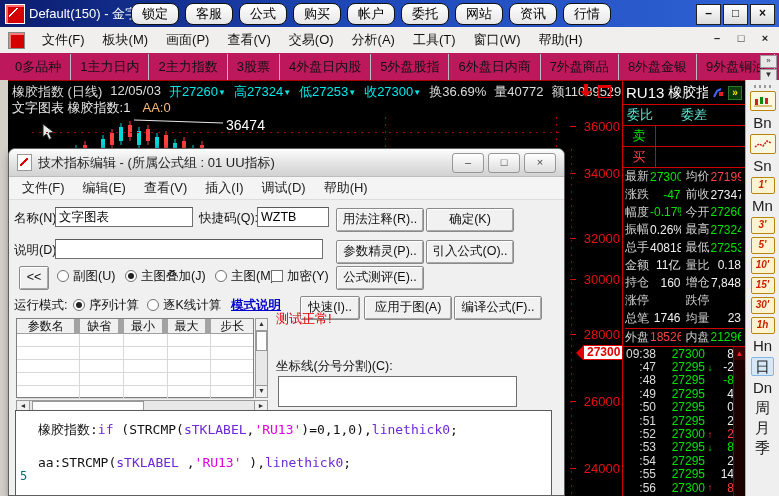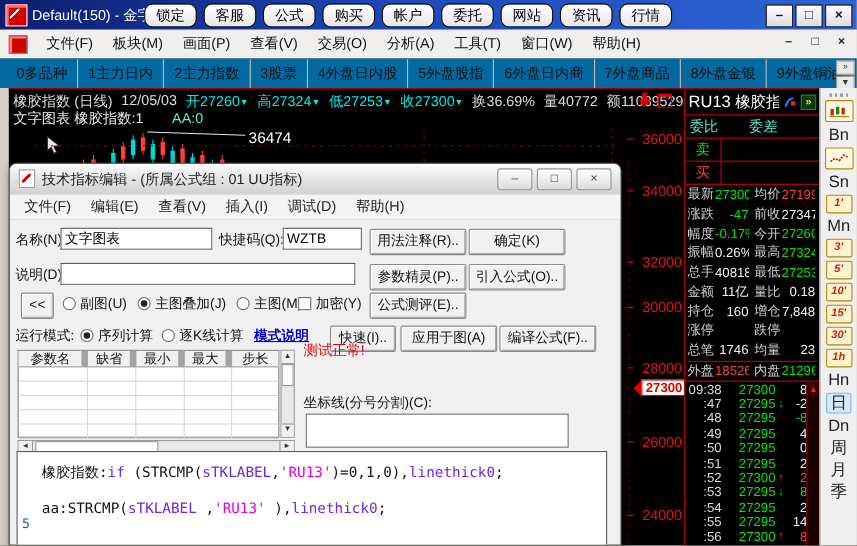--- a/index.html
+++ b/index.html
@@ -25,33 +25,33 @@
   
   .menubar{position:absolute;left:0;top:27px;width:779px;height:26px;background:#f0efee;border-bottom:1px solid #cfcfcf;
     display:flex;align-items:center;}
   .mini-icon{width:15px;height:15px;background:#d40000;border:1px solid #888;margin:0 8px 0 8px;
     box-shadow:inset 2px 2px 0 #ff7a7a;}
   .menu-item{font-size:13px;color:#111;padding:3px 9px;}
   .mdi-ctrls{position:absolute;right:6px;top:5px;display:flex;gap:8px;}
   .mdi-btn{font-size:11px;font-weight:bold;color:#222;width:16px;text-align:center;}
 
   
-  .tabbar{position:absolute;left:0;top:53px;width:779px;height:27px;background:#0369a1;display:flex;align-items:center;padding-left:6px;box-sizing:border-box;}
+  .tabbar{position:absolute;left:0;top:53px;width:779px;height:27px;background:#be185d;display:flex;align-items:center;padding-left:6px;box-sizing:border-box;}
   .tab{font-size:13px;color:#111;padding:4px 9px;border-right:1px solid #bdbdbd;white-space:nowrap;}
   .tab-overflow{position:absolute;right:2px;top:2px;display:flex;flex-direction:column;gap:1px;}
   .tab-ovbtn{width:15px;height:11px;border:1px solid #9a9a9a;background:#e8e8e8;font-size:8px;line-height:9px;text-align:center;color:#333;}
 
   
   .chart{position:absolute;left:8px;top:80px;width:737px;height:416px;background:#000;border-top:1px solid #a00000;box-sizing:border-box;}
   .info1{position:absolute;left:4px;top:2px;display:flex;gap:8px;font-size:13px;white-space:nowrap;}
   .info1 .w{color:#dcdcdc}
   .seg-cyan{color:#00e8e8;}
   .seg-cyan .dn{font-size:8px;vertical-align:1px;}
   .info2{position:absolute;left:4px;top:18px;font-size:13px;color:#e8e8e8;white-space:nowrap;}
-  .info2 .aa{color:#5eead4;margin-left:26px;}
+  .info2 .aa{color:#fdba74;margin-left:12px;}
   .red-arrow-icon{position:absolute;left:572px;top:3px;width:12px;height:14px;}
   .red-arrow-icon .stem{width:4px;height:7px;background:#e00000;margin:0 auto;}
   .red-arrow-icon .head{width:0;height:0;border-left:6px solid transparent;border-right:6px solid transparent;border-top:6px solid #e00000;}
   .red-frame-icon{position:absolute;left:590px;top:4px;width:11px;height:9px;border:1px solid #e00000;border-top:3px solid #e00000;}
   .callout{position:absolute;left:218px;top:36px;color:#fff;font-size:14px;}
   .hgrid{position:absolute;left:24px;top:51px;width:532px;height:1px;
     background:repeating-linear-gradient(90deg,#a00000 0 2px,transparent 2px 7px);}
   .vgrid{position:absolute;width:1px;background:repeating-linear-gradient(#a00000 0 2px,transparent 2px 7px);}
   .axis{position:absolute;left:566px;width:46px;text-align:right;font-size:13px;color:#e81010;}
   .axis::before{content:"";position:absolute;left:-4px;top:7px;width:6px;border-top:1px solid #e81010;}

